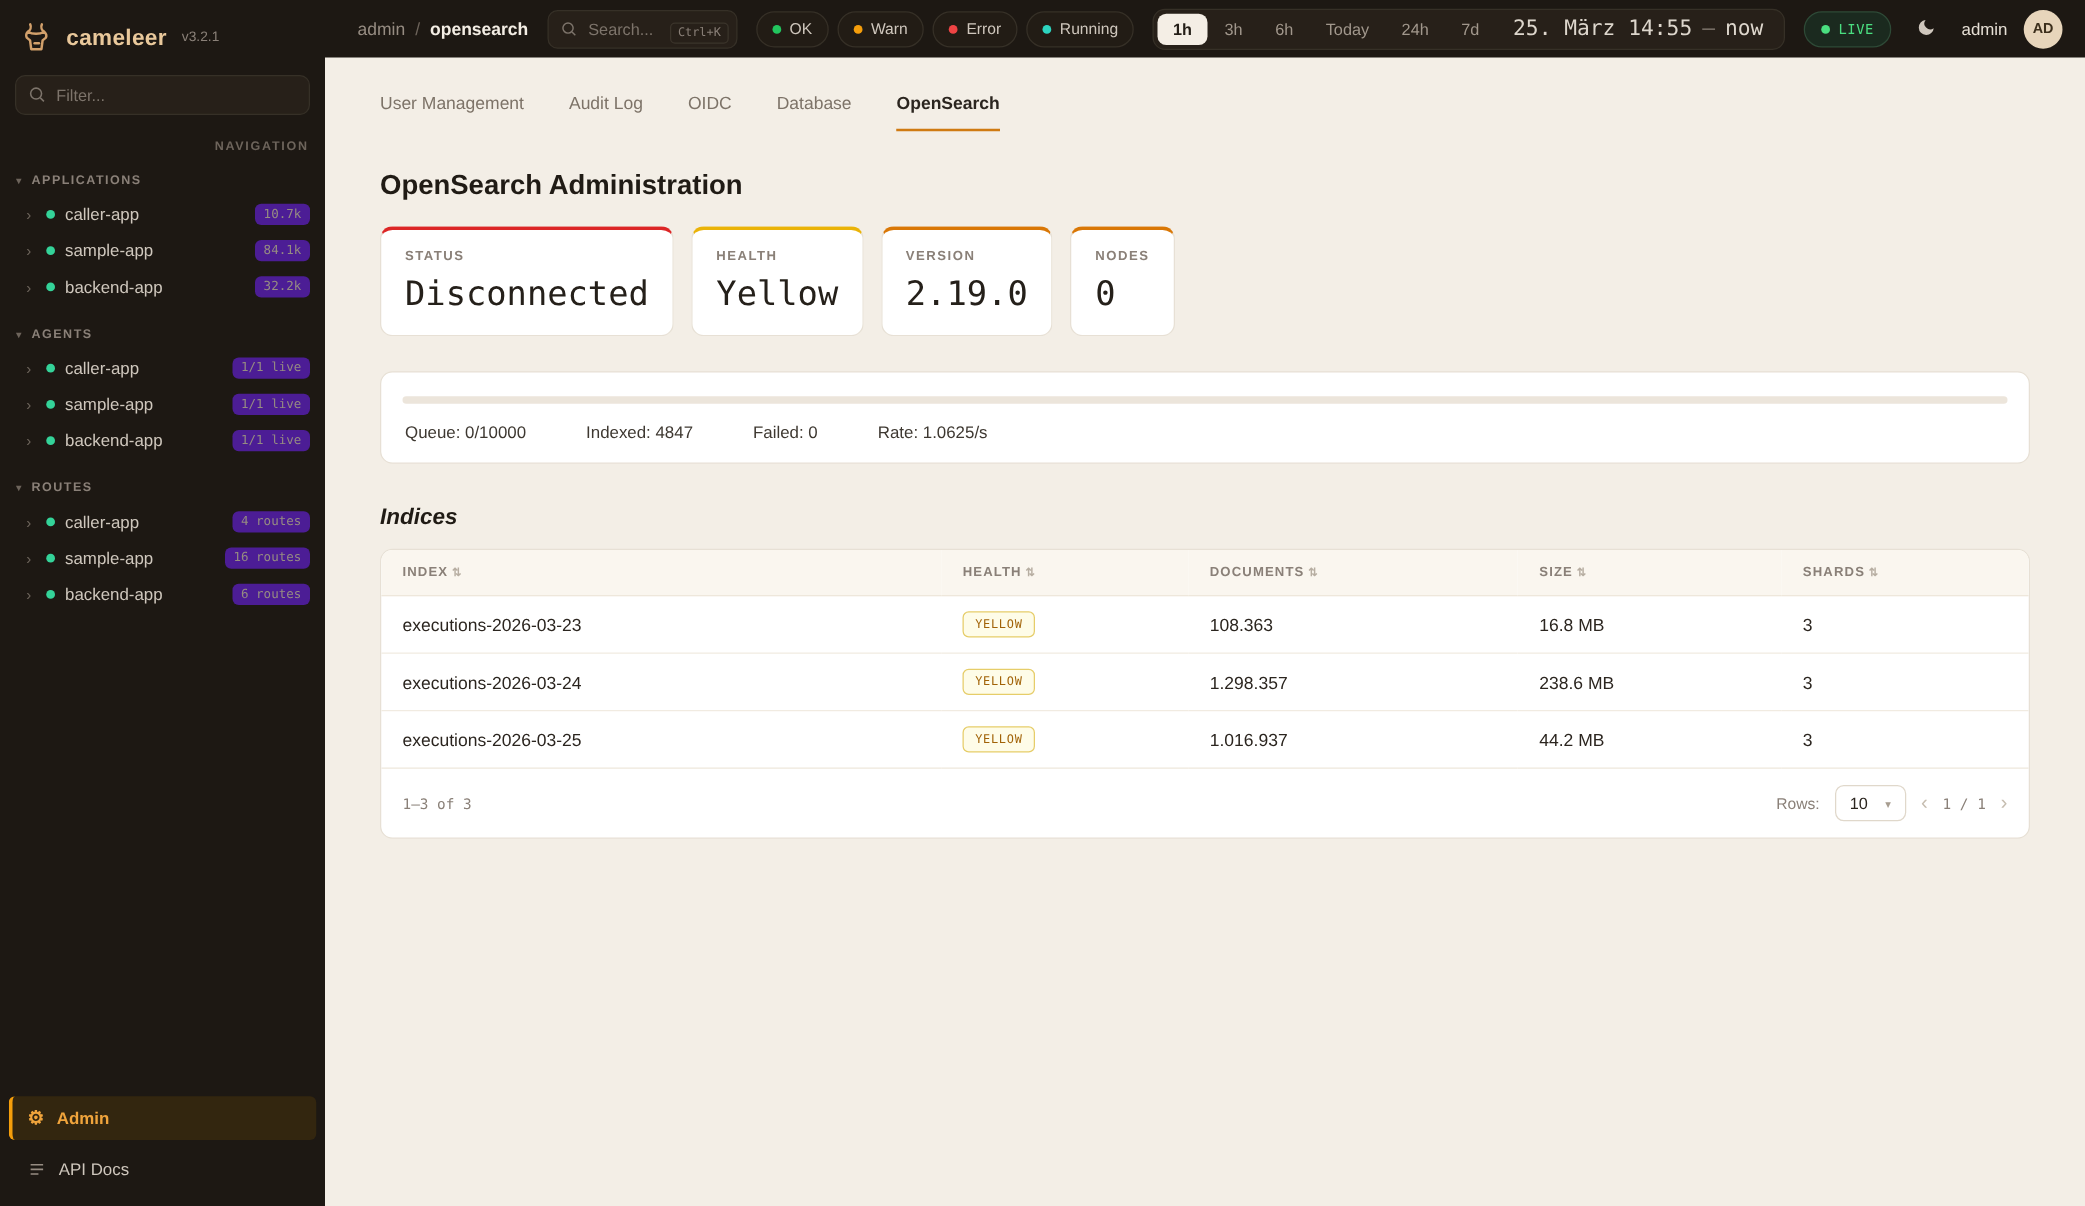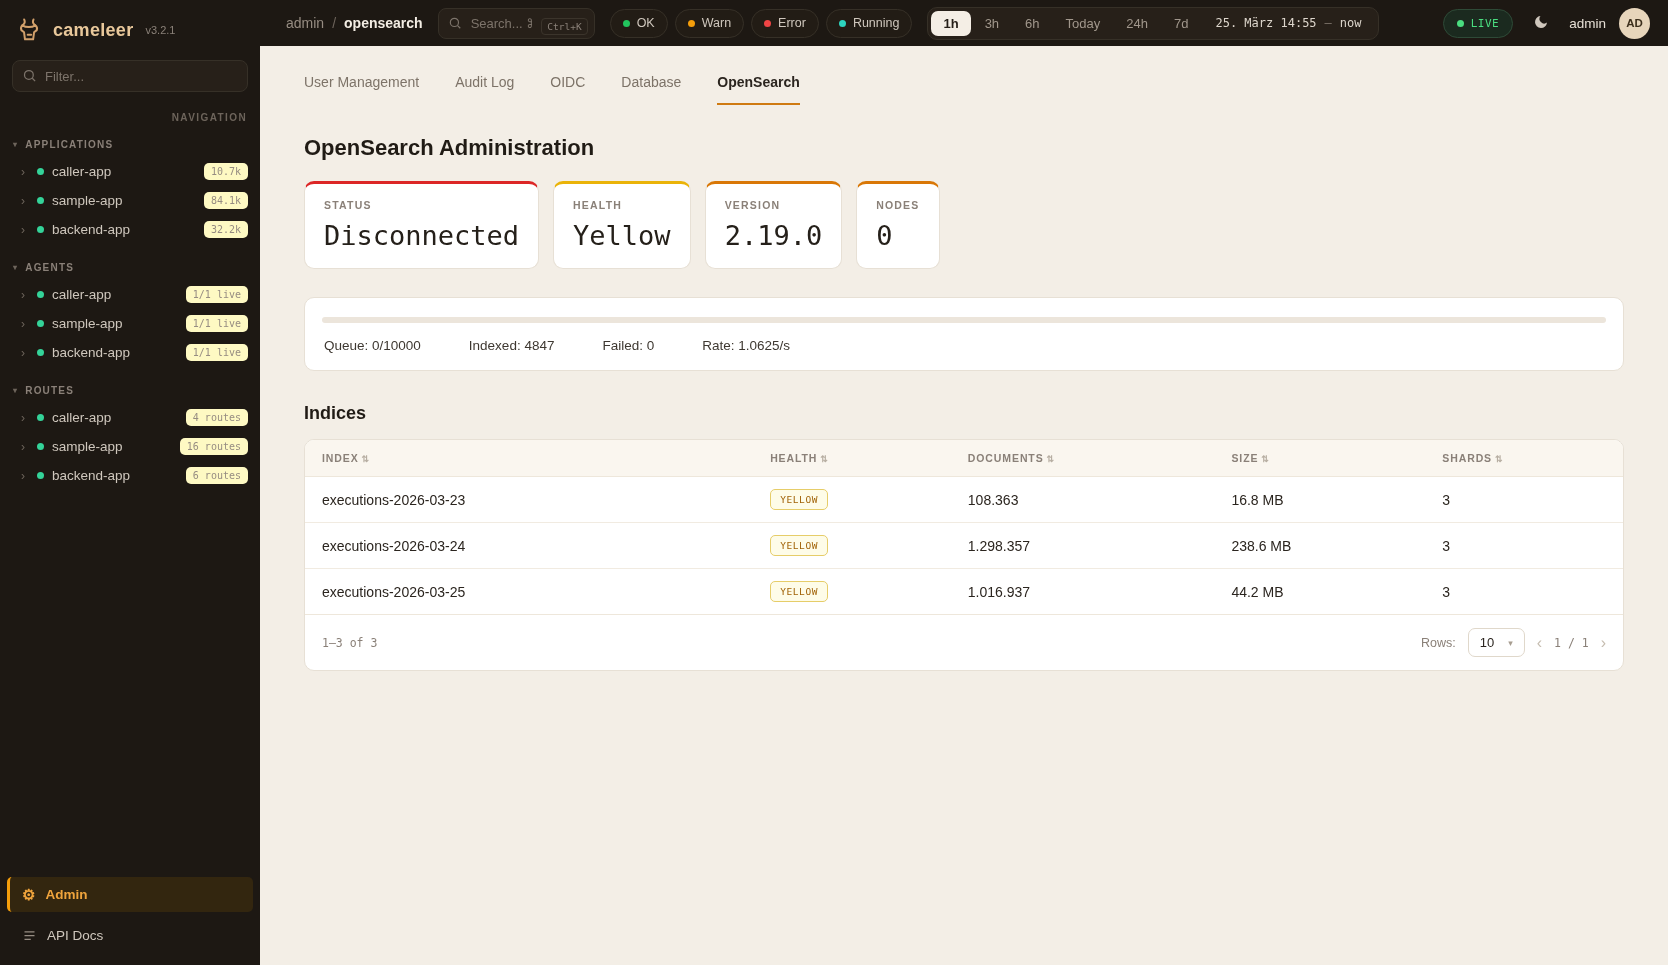--- a/index.html
+++ b/index.html
@@ -23,21 +23,21 @@
   .filter-input::placeholder { color:#7d746b; }
   .filter-icon { position:absolute; left:10px; top:8px; width:15px; height:15px; color:#7d746b; }
   .nav-label { font-size:10px; letter-spacing:1.4px; color:#6d645b; padding:4px 13px 12px; font-weight:700;text-align:right; }
   .section { margin-bottom:14px; }
   .section-head { display:flex; align-items:center; gap:7px; padding:4px 13px 7px; font-size:10px; letter-spacing:1.2px; color:#8a8078; font-weight:700; cursor:pointer; }
   .caret { font-size:8px; color:#6d645b; line-height:1; }
   .nav-item { display:flex; align-items:center; gap:8px; padding:6px 12px 6px 21px; font-size:13.5px; color:#cfc7bd; cursor:pointer; border-radius:6px; }
   .expander { color:#6d645b; font-size:12px; width:8px; line-height:1; }
   .dot { width:7px; height:7px; border-radius:50%; background:#34d399; flex:none; }
   .nav-item .label { flex:1; }
-  .nav-badge { font-family:"DejaVu Sans Mono", monospace; font-size:10px; color:#968c82; background:#fef9c3; border-radius:5px; padding:3px 7px; white-space:nowrap; }
+  .nav-badge { font-family:"DejaVu Sans Mono", monospace; font-size:10px; color:#968c82; background:#4c1d95; border-radius:5px; padding:3px 7px; white-space:nowrap; }
   .sidebar-footer { margin-top:auto; padding:8px 0 12px; }
   .admin-item { display:flex; align-items:center; gap:10px; margin:0 7px; padding:10px 12px; background:#33260f; border-left:3px solid #f59e0b; border-radius:5px; color:#f0a43c; font-size:13.5px; font-weight:600; cursor:pointer; }
   .gear-glyph { font-size:15px; line-height:1; }
   .apidocs-item { display:flex; align-items:center; gap:10px; margin:6px 7px 0; padding:10px 15px; color:#cfc7bd; font-size:13.5px; cursor:pointer; border-radius:5px; }
   .apidocs-icon { width:15px; height:15px; color:#968c82; }
 
   
   .main { flex:1; display:flex; flex-direction:column; height:100%; min-width:0; }
 
   
@@ -49,21 +49,21 @@
   .search-wrap { position:relative; width:157px; }
   .search-input { width:100%; background:#272019; border:1px solid #363027; border-radius:8px; height:31px; padding:0 62px 0 32px; color:#d6cfc6; font-size:13px; font-family:inherit; outline:none; }
   .search-input::placeholder { color:#7d746b; }
   .search-icon { position:absolute; left:10px; top:8px; width:14px; height:14px; color:#7d746b; }
   .kbd { position:absolute; right:7px; top:10px; font-family:"DejaVu Sans Mono", monospace; font-size:9.5px; border:1px solid #3b342b; border-radius:4px; padding:2px 5px; color:#8a8078; }
   .status-pills { display:flex; gap:7px; }
   .pill { display:flex; align-items:center; gap:7px; border:1px solid #363027; border-radius:999px; height:29px; padding:0 12px; font-size:12.5px; color:#cfc7bd; background:#221c15; cursor:pointer; white-space:nowrap; }
   .seg { display:flex; align-items:center; background:#272019; border:1px solid #363027; border-radius:10px; padding:3px; gap:2px; }
   .seg-btn { border:none; background:transparent; color:#a1978c; font-size:13px; padding:5px 12px; border-radius:7px; cursor:pointer; font-family:inherit; white-space:nowrap; }
   .seg-btn.active { background:#f4eee5; color:#241e17; font-weight:700; }
-  .seg-date { font-family:"DejaVu Sans Mono", monospace; font-size:12px; color:#ddd6cc; padding:0 13px; display:flex; gap:8px; white-space:nowrap;align-items:center; }
+  .seg-date { font-family:"DejaVu Sans Mono", monospace; font-size:17px; color:#ddd6cc; padding:0 13px; display:flex; gap:8px; white-space:nowrap;align-items:center; }
   .seg-date .sep { color:#7d746b; }
   .right-cluster { margin-left:auto; display:flex; align-items:center; gap:13px; }
   .live-badge { display:flex; align-items:center; gap:7px; border:1px solid #2e4a37; background:#1b2a1f; color:#4ade80; border-radius:999px; height:29px; padding:0 13px; font-family:"DejaVu Sans Mono", monospace; font-size:11px; letter-spacing:.5px; cursor:pointer; }
   .live-dot { width:7px; height:7px; border-radius:50%; background:#4ade80; }
   .moon-btn { width:30px; height:30px; border-radius:50%; background:transparent; border:none; color:#cfc7bd; cursor:pointer; display:flex; align-items:center; justify-content:center; }
   .moon-btn svg { width:16px; height:16px; }
   .user-name { font-size:13.5px; color:#e6dfd5; }
   .avatar { width:31px; height:31px; border-radius:50%; background:#e7d5bb; color:#3c2f1c; display:flex; align-items:center; justify-content:center; font-size:11.5px; font-weight:700; cursor:pointer; }
 
   
@@ -74,21 +74,21 @@
   .page-title { font-size:22px; font-weight:700; margin:30px 0 20px; color:#201b15; }
   .stats-row { display:flex; gap:14px; margin-bottom:28px; }
   .stat-card { background:#ffffff; border:1px solid #e7e0d5; border-top:3px solid #d97706; border-radius:10px; padding:15px 19px 17px; min-width:78px; }
   .stat-label { font-size:10.5px; letter-spacing:1.2px; color:#8a8078; font-weight:700; margin-bottom:9px; }
   .stat-value { font-family:"DejaVu Sans Mono", monospace; font-size:27px; color:#25201a; white-space:nowrap; }
   .panel { background:#ffffff; border:1px solid #e7e0d5; border-radius:10px; padding:19px 17px 17px; margin-bottom:32px; }
   .panel-title { font-size:15.5px; font-weight:700; margin-bottom:15px; color:#25201a; padding-left:2px; }
   .progress-track { height:6px; background:#ece5db; border-radius:4px; margin-bottom:15px; overflow:hidden; }
   .progress-fill { height:100%; width:0%; background:#d97706; border-radius:4px; }
   .pipeline-stats { display:flex; gap:48px; font-size:13.5px; color:#3e3831; padding-left:2px; }
-  .section-title { font-size:18px; font-weight:700; margin-bottom:15px; color:#201b15; }
+  .section-title { font-size:18px; font-weight:700; margin-bottom:15px; color:#201b15;font-style:italic; }
   .table-card { background:#ffffff; border:1px solid #e7e0d5; border-radius:10px; overflow:hidden; }
   table { width:100%; border-collapse:collapse; table-layout:fixed; }
   thead th { background:#faf6ef; font-size:10.5px; letter-spacing:.9px; color:#8a8078; text-align:left; padding:12px 17px; font-weight:700; border-bottom:1px solid #eee7db; cursor:pointer; }
   .sort-glyph { font-size:9px; color:#b7aea2; margin-left:3px; }
   tbody td { font-size:14px; padding:12px 17px; border-bottom:1px solid #f1ebe1; color:#2b251f; }
   tbody tr:last-child td { border-bottom:1px solid #eee7db; }
   .badge-yellow { display:inline-block; font-family:"DejaVu Sans Mono", monospace; font-size:9.5px; letter-spacing:.6px; color:#a16207; background:#fefce8; border:1px solid #e6cd69; border-radius:5px; padding:4px 9px; }
   .table-footer { display:flex; align-items:center; padding:13px 17px; }
   .range-text { font-family:"DejaVu Sans Mono", monospace; font-size:11.5px; color:#8a8078; }
   .footer-right { margin-left:auto; display:flex; align-items:center; gap:12px; }

